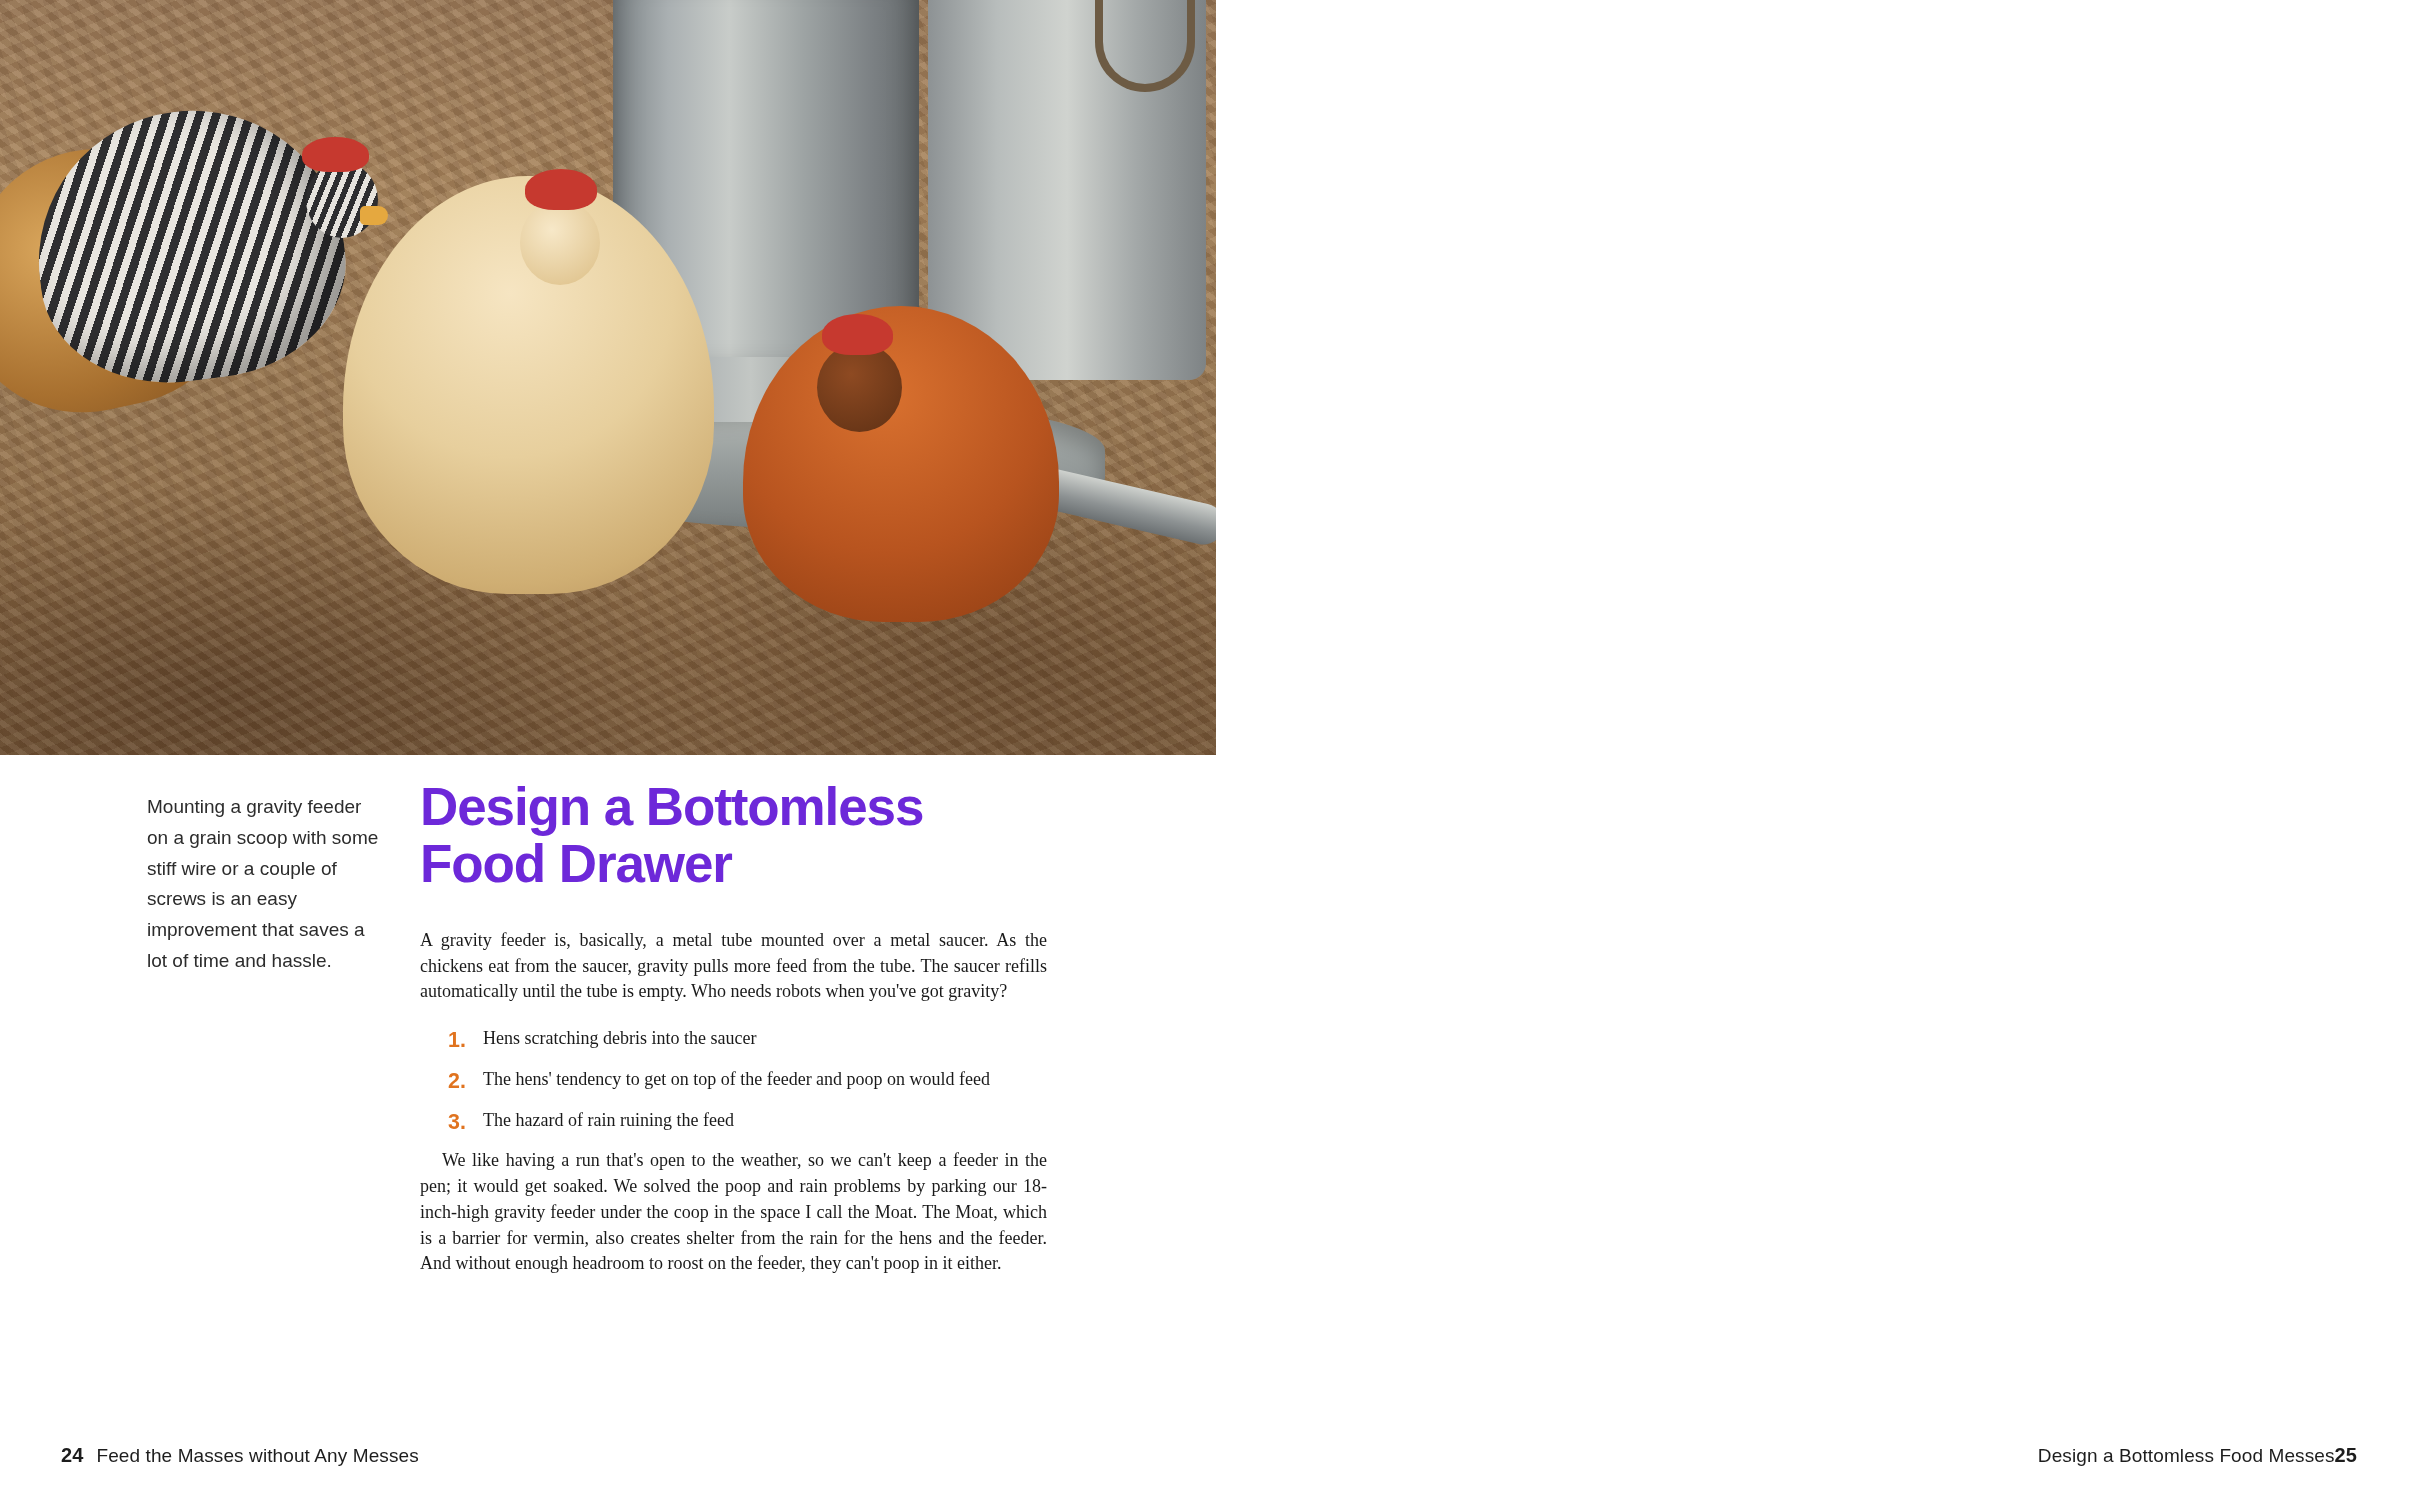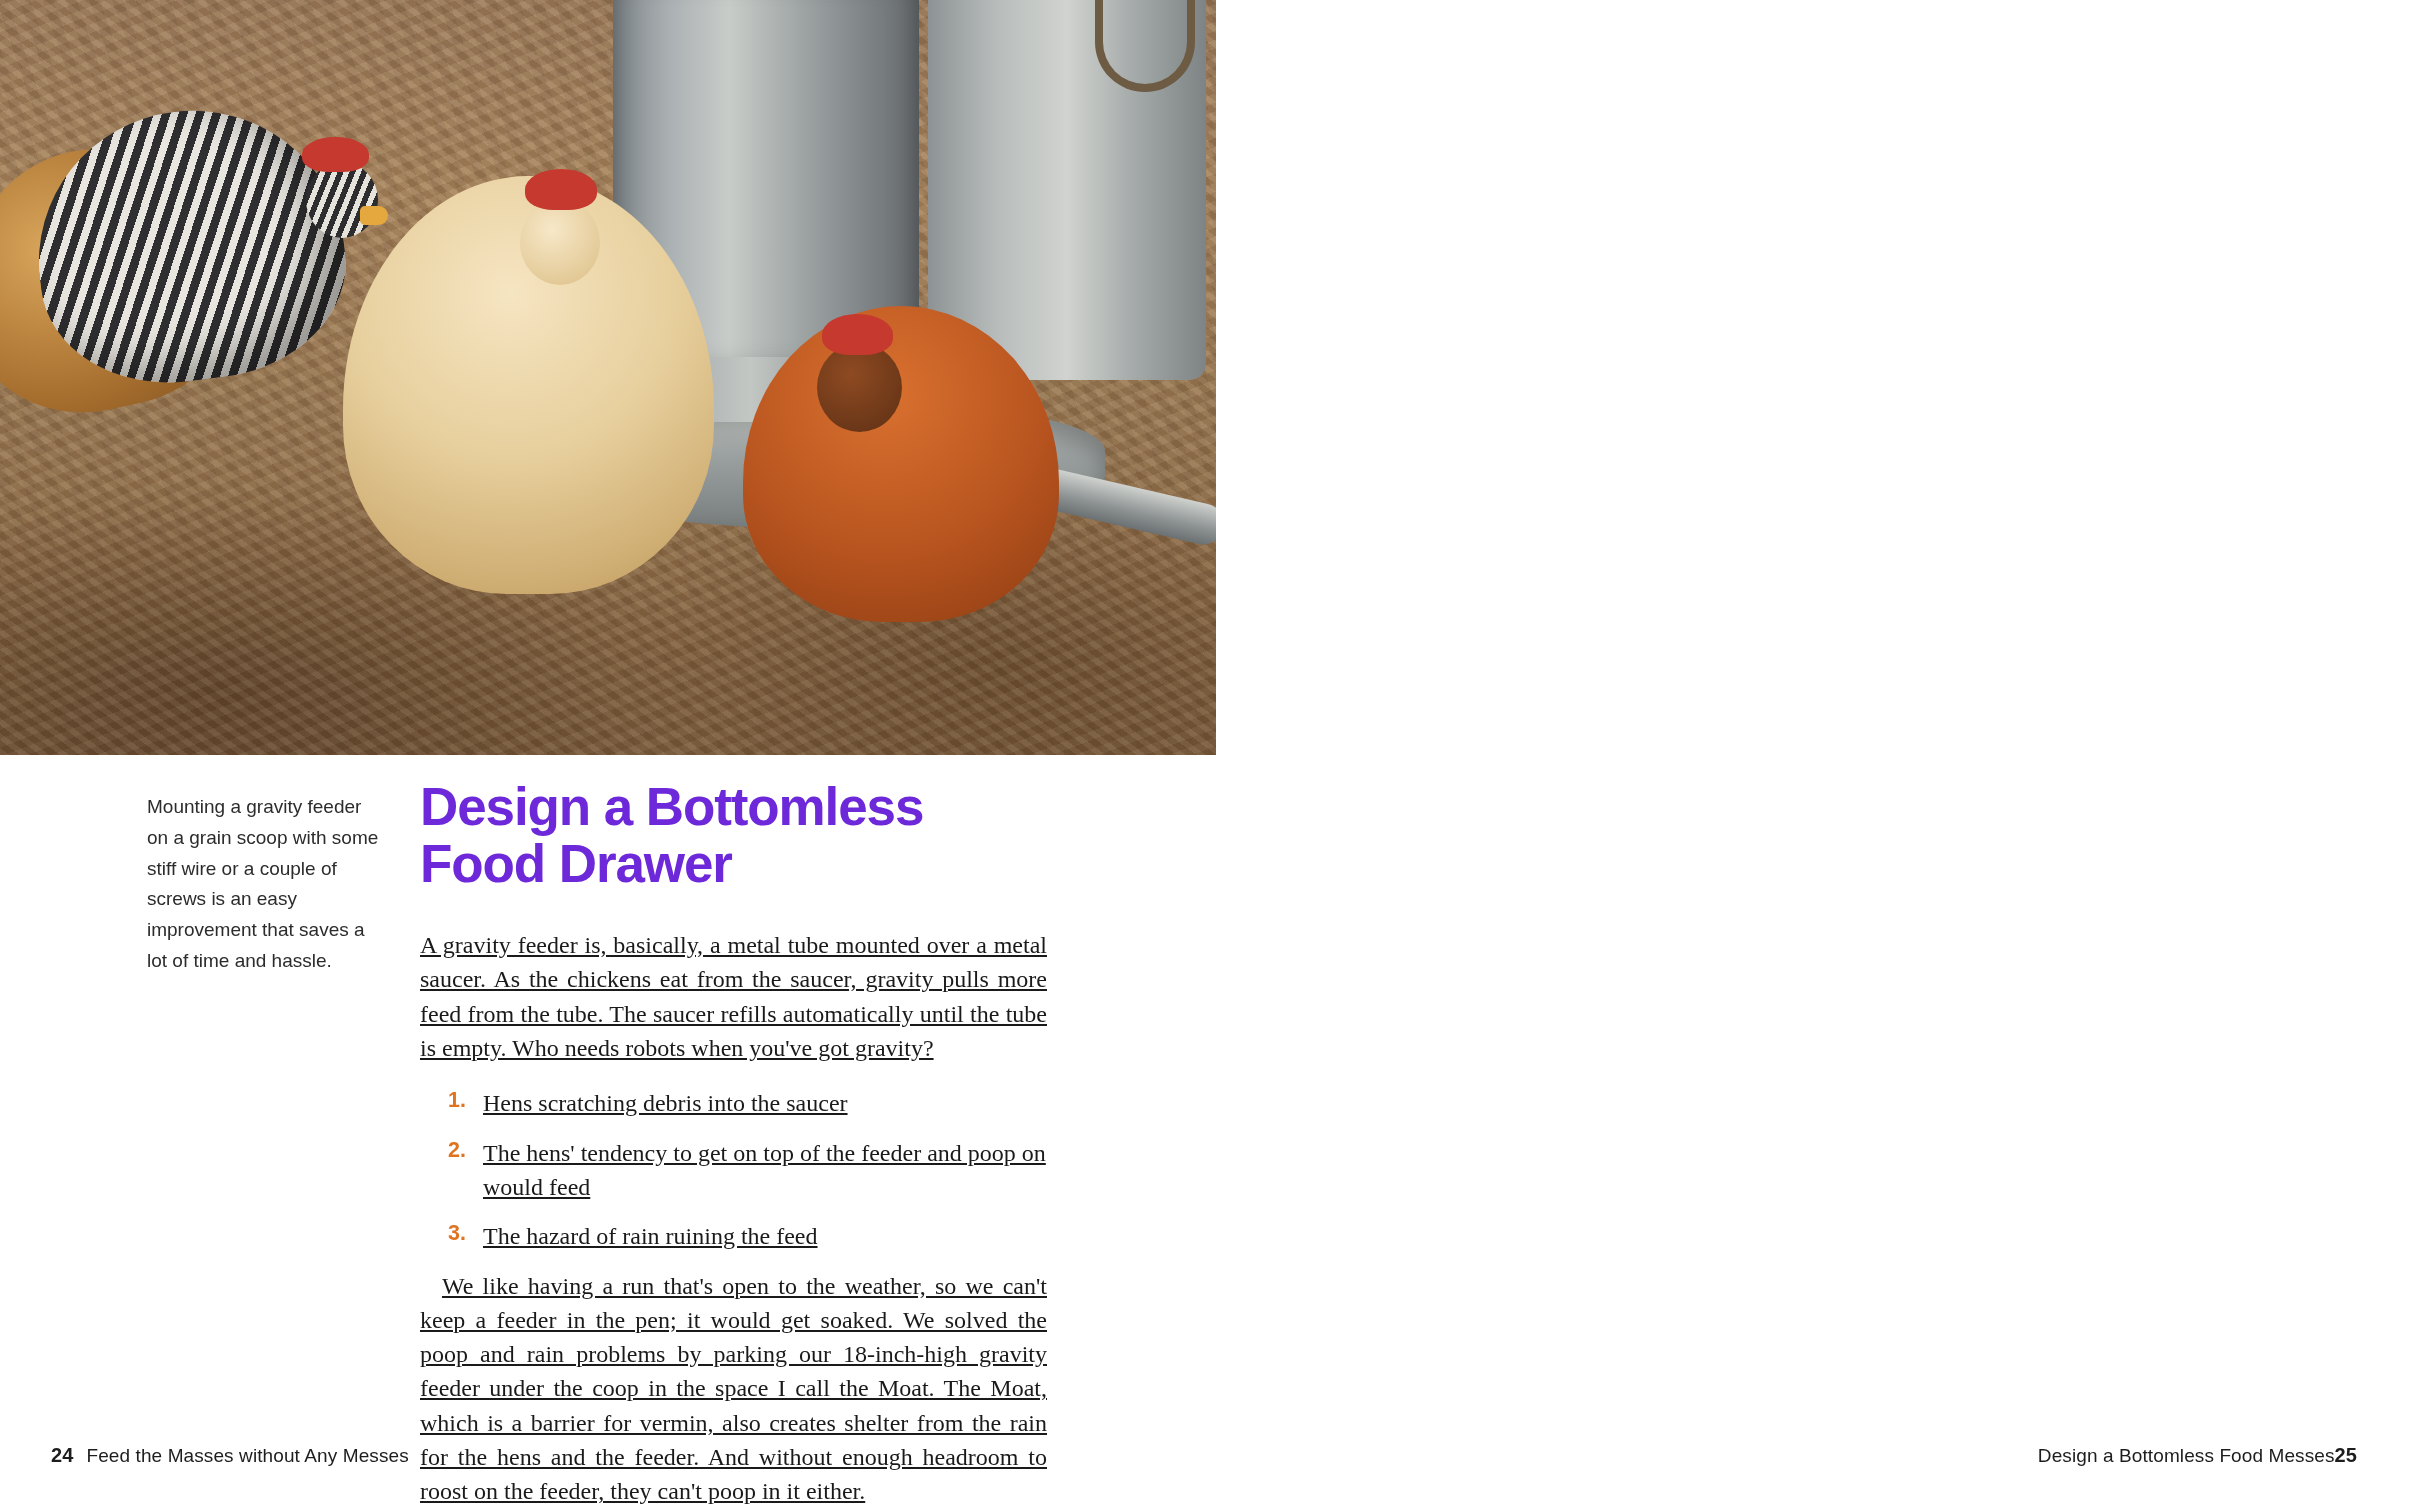--- a/index.html
+++ b/index.html
@@ -164,24 +164,23 @@
     font-size: 53px;
     line-height: 1.08;
     letter-spacing: -1.1px;
     color: #6d28d9;
   }
   .body-left {
     position: absolute;
     left: 420px;
     top: 928px;
     width: 627px;
-    font-size: 24px;
+    font-size: 18px;
     line-height: 1.43;
     text-align: justify;
-    text-decoration: underline;
   }
   .body-left p { margin: 0; }
   .body-left p.indent { text-indent: 22px; }
   ol.challenges {
     list-style: none;
     margin: 21px 0 13px 0;
     padding: 0 0 0 28px;
     counter-reset: ch;
   }
   ol.challenges li {
@@ -205,21 +204,21 @@
 
   
   .footer {
     position: absolute;
     bottom: 41px;
     font-family: "Liberation Sans", sans-serif;
     font-size: 19px;
     color: #1d1d1d;
     letter-spacing: 0.1px;
   }
-  .footer-left { left: 51px; }
+  .footer-left { left: 61px; }
   .footer-right { right: 56px; }
   .folio {
     font-weight: bold;
     font-size: 20px;
   }
   .footer-left .folio { margin-right: 13px; }
   .footer-right .folio { }
 </style>
 </head>
 <body>

